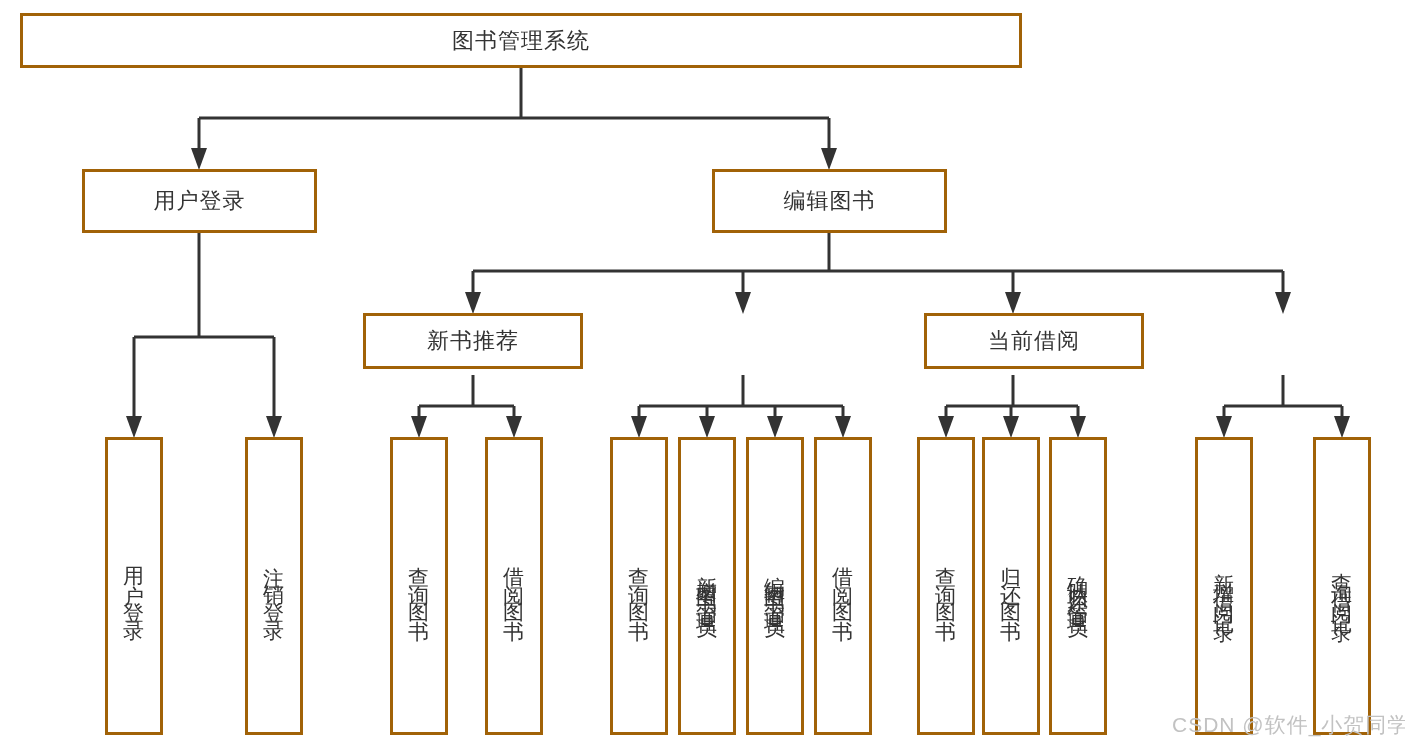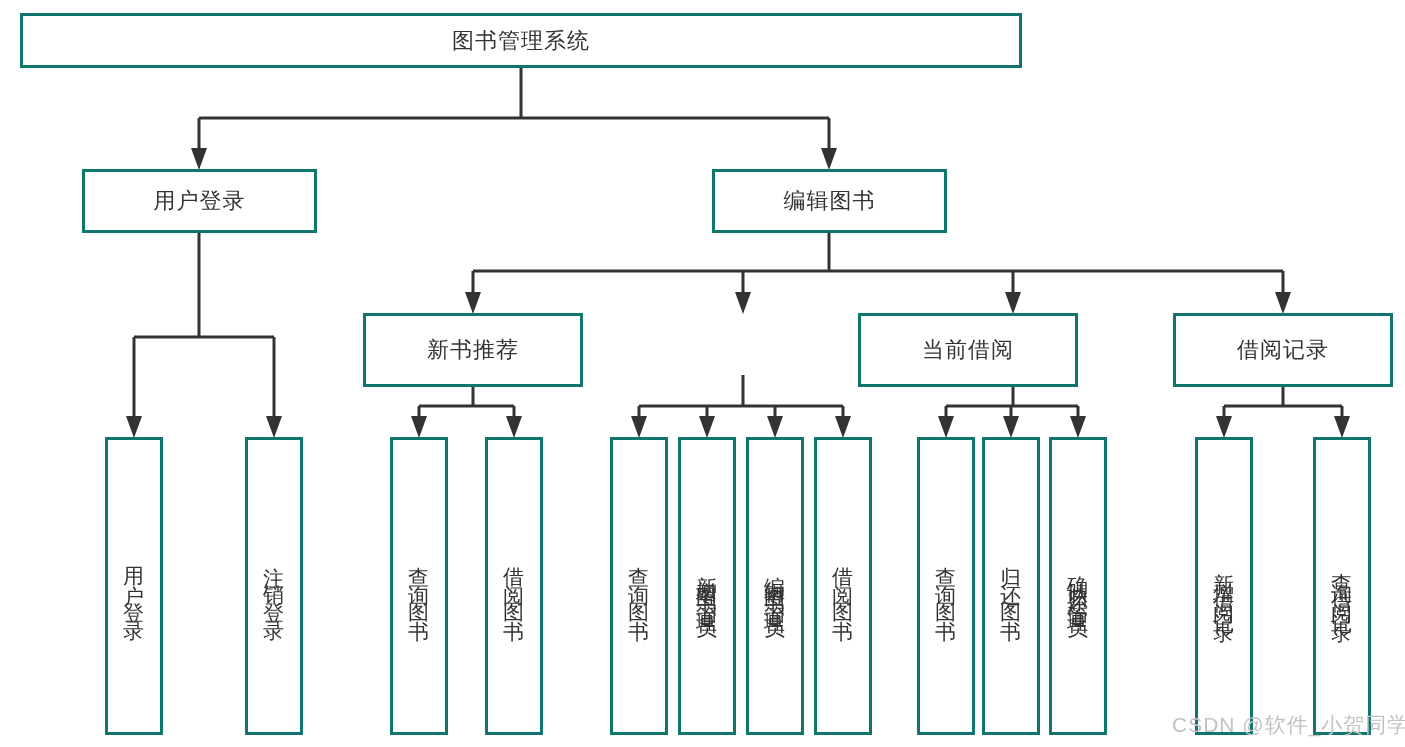--- a/index.html
+++ b/index.html
@@ -17,32 +17,32 @@
   }
   svg.wires {
     position: absolute;
     left: 0; top: 0;
     width: 1405px; height: 747px;
     z-index: 1;
   }
   .box {
     position: absolute;
     box-sizing: border-box;
-    border: 3px solid #0f766e;
+    border: 3px solid #a16207;
     background: #ffffff;
     color: #333333;
     display: flex;
     align-items: center;
     justify-content: center;
     z-index: 2;
   }
   .hbox { font-size: 22px; letter-spacing: 1px; }
   .root-box  { left: 20px;  top: 13px;  width: 1002px; height: 55px; }
   .l2-box    { top: 169px; width: 235px; height: 64px; }
-  .l3-box    { top: 313px; width: 220px; height: 74px; }
+  .l3-box    { top: 313px; width: 220px; height: 56px; }
   .leaf      { top: 437px; width: 58px;  height: 298px; }
   .leaf span {
     writing-mode: vertical-rl;
     text-orientation: mixed;
     font-size: 21px;
     line-height: 1;
     white-space: nowrap;
   }
   .ls-wide  span { letter-spacing: 18px; }
   .ls-mid   span { letter-spacing: 10px; }
@@ -139,25 +139,22 @@
   <div class="box l2-box hbox" style="left:82px">
     <span>用户登录</span>
   </div>
   <div class="box l2-box hbox" style="left:712px">
     <span>编辑图书</span>
   </div>
 
   <div class="box l3-box hbox" style="left:363px">
     <span>新书推荐</span>
   </div>
-  <div class="box l3-box hbox" style="left:858px">
+  <div class="box l3-box hbox" style="left:924px">
     <span>当前借阅</span>
-  </div>
-  <div class="box l3-box hbox" style="left:1173px">
-    <span>借阅记录</span>
   </div>
 
   <div class="box leaf ls-wide" style="left:105px">
     <span>用户登录</span>
   </div>
   <div class="box leaf ls-wide" style="left:245px">
     <span>注销登录</span>
   </div>
 
   <div class="box leaf ls-wide" style="left:390px">

